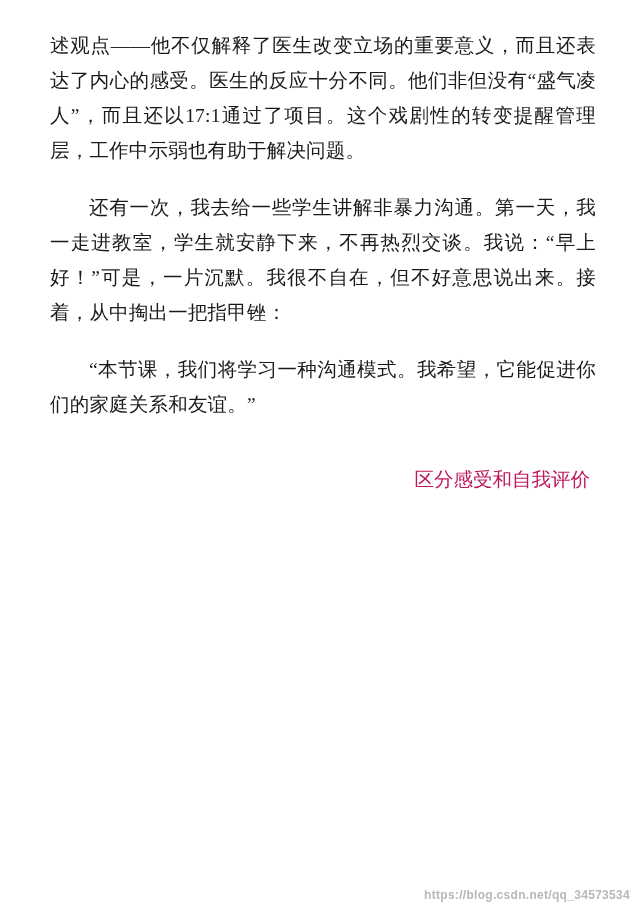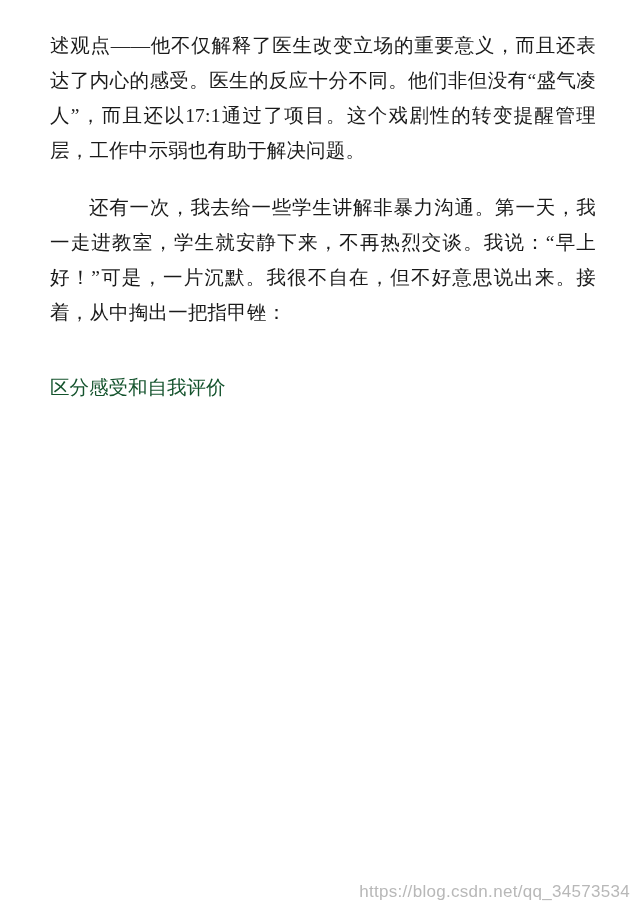--- a/index.html
+++ b/index.html
@@ -34,43 +34,46 @@
   }
   .indent {
     text-indent: 2em;
   }
   .quote-indent {
     text-indent: 2em;
   }
   .signature {
     font-size: 19.5px;
     line-height: 32px;
+    text-align: right;
     margin: 42px 0 0 0;
     padding-right: 6px;
-    color: #14532d;
+    color: #be185d;
   }
   .watermark {
     position: absolute;
     right: 10px;
     bottom: 8px;
     font-family: "Liberation Sans", sans-serif;
-    font-size: 17px;
+    font-size: 12px;
     color: #b8b8b8;
     letter-spacing: 0.3px;
+    font-weight: bold;
   }
 </style>
 </head>
 <body>
 
 <div class="page">
 
   <p class="para">述观点——他不仅解释了医生改变立场的重要意义，而且还表达了内心的感受。医生的反应十分不同。他们非但没有“盛气凌人”，而且还以17:1通过了项目。这个戏剧性的转变提醒管理层，工作中示弱也有助于解决问题。</p>
 
   <p class="para indent">还有一次，我去给一些学生讲解非暴力沟通。第一天，我一走进教室，学生就安静下来，不再热烈交谈。我说：“早上好！”可是，一片沉默。我很不自在，但不好意思说出来。接着，从中掏出一把指甲锉：</p>
 
+  <p class="para quote-indent">“本节课，我们将学习一种沟通模式。我希望，它能促进你们的家庭关系和友谊。”</p>
 
 
 
   <div class="signature">区分感受和自我评价</div>
 
 </div>
 
 <div class="watermark">https://blog.csdn.net/qq_34573534</div>
 
 </body></html>

